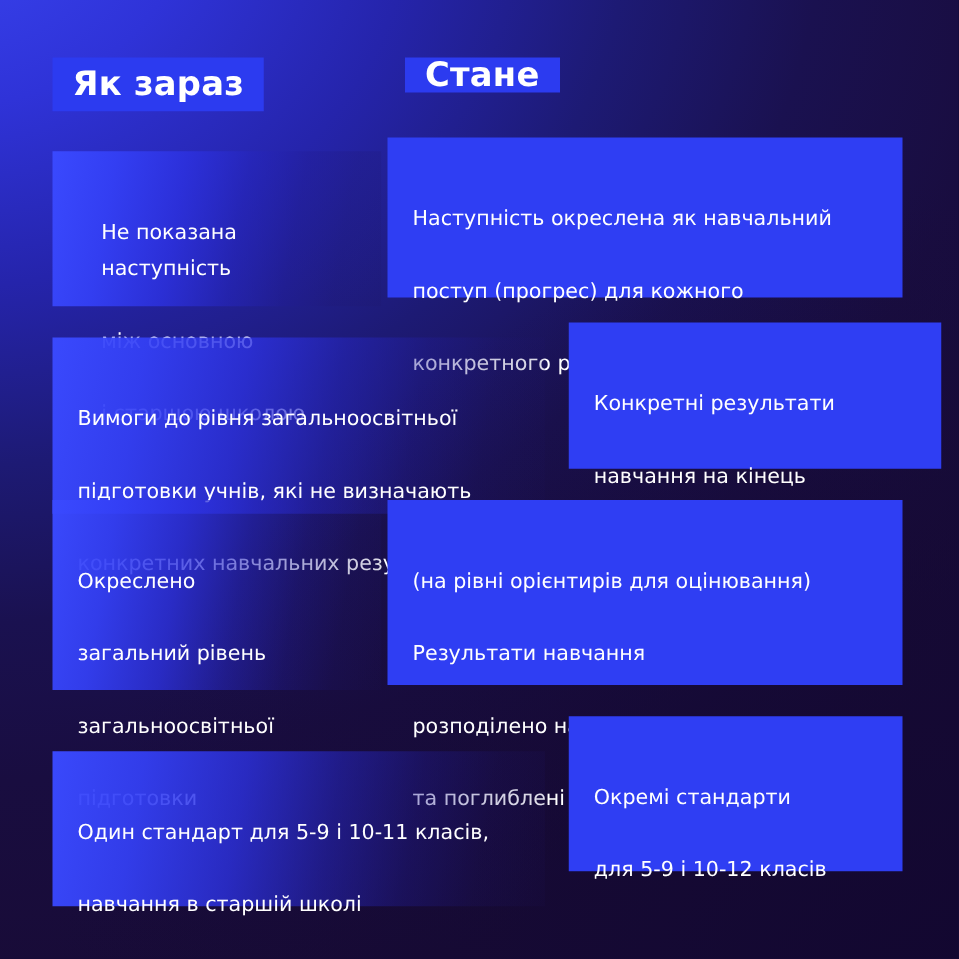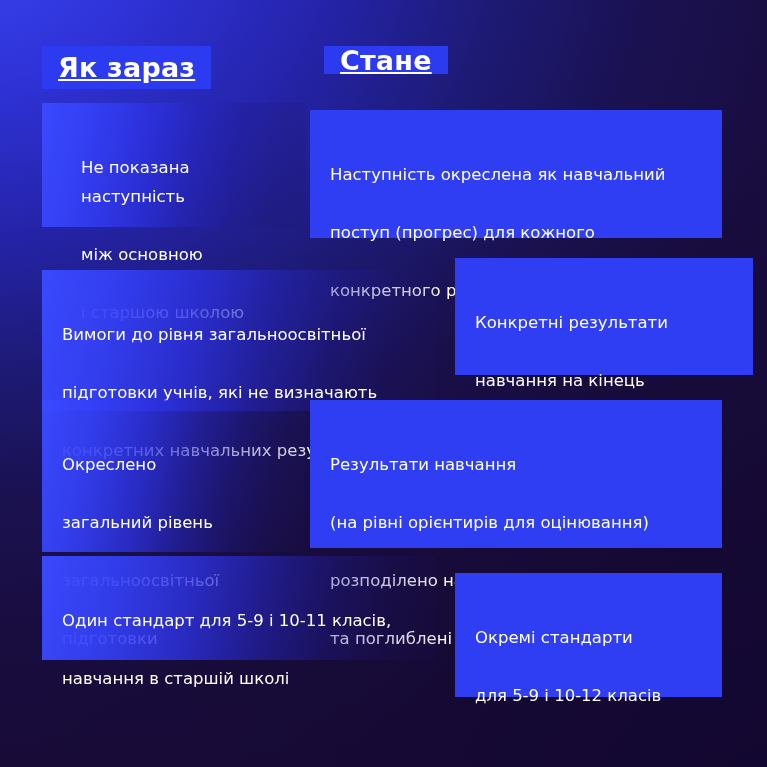--- a/index.html
+++ b/index.html
@@ -32,21 +32,20 @@
     display: flex;
     align-items: center;
     background: #2c3bf0;
     color: #ffffff;
     font-size: 27px;
     font-weight: 700;
     letter-spacing: 0.2px;
     padding: 0 16px;
     box-sizing: border-box;
     z-index: 3;
-    text-decoration: underline;
   }
   .col-head.h-left  { left: 42px;  top: 46px; height: 43px; }
   .col-head.h-right { left: 324px; top: 46px; height: 28px; }
 
   .card {
     position: absolute;
     box-sizing: border-box;
     padding: 21px 20px 16px 20px;
     color: #ffffff;
     font-size: 16.5px;
@@ -66,30 +65,30 @@
       rgba(30,22,112,0.22) 86%,
       rgba(28,18,88,0.10) 100%);
   }
   
   .card.right {
     background: #2f3ef3;
   }
   .card .ln { display: block; }
 
   
-  #card-1-left  { left: 42px;  top: 103px; width: 263px; height: 124px; padding-left: 39px; }
+  #card-1-left  { left: 42px;  top: 121px; width: 263px; height: 124px; padding-left: 39px; }
   #card-1-right { left: 310px; top: 110px; width: 412px; height: 128px; }
   
   #card-2-left  { left: 42px;  top: 258px; width: 394px; height: 141px; margin-top: 12px; }
   #card-2-right { left: 455px; top: 258px; width: 298px; height: 117px; }
   
   #card-3-left  { left: 42px;  top: 400px; width: 263px; height: 152px; }
   #card-3-right { left: 310px; top: 400px; width: 412px; height: 148px; }
   
-  #card-4-left  { left: 42px;  top: 556px; width: 394px; height: 104px; }
+  #card-4-left  { left: 42px;  top: 601px; width: 394px; height: 124px; }
   #card-4-right { left: 455px; top: 573px; width: 267px; height: 124px; }
 </style>
 </head>
 <body>
 
 <div id="canvas">
 
   <div class="col-head h-left">Як зараз</div>
 
   <div class="col-head h-right">Стане</div>
@@ -116,22 +115,22 @@
     <span class="ln">12 класу</span>
   </div>
 
   <div class="card left" id="card-3-left">
     <span class="ln">Окреслено</span>
     <span class="ln">загальний рівень</span>
     <span class="ln">загальноосвітньої</span>
     <span class="ln">підготовки</span>
   </div>
   <div class="card right" id="card-3-right">
+    <span class="ln">(на рівні орієнтирів для оцінювання)</span>
     <span class="ln">Результати навчання</span>
-    <span class="ln">(на рівні орієнтирів для оцінювання)</span>
     <span class="ln">розподілено на основні</span>
     <span class="ln">та поглиблені</span>
   </div>
 
   <div class="card left" id="card-4-left">
     <span class="ln">Один стандарт для 5-9 і 10-11 класів,</span>
     <span class="ln">навчання в старшій школі</span>
   </div>
   <div class="card right" id="card-4-right">
     <span class="ln">Окремі стандарти</span>

